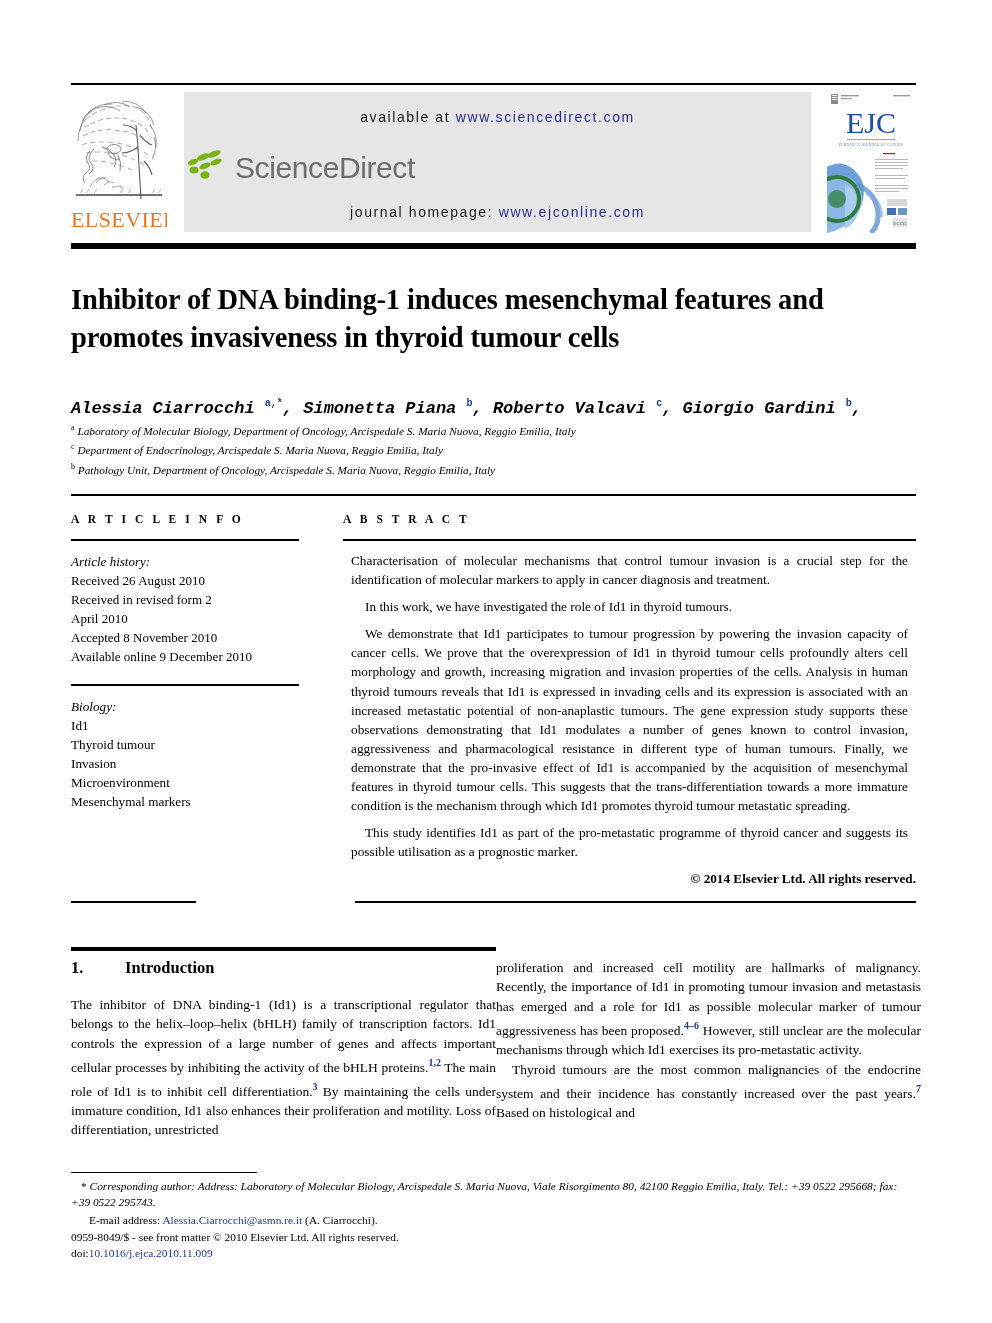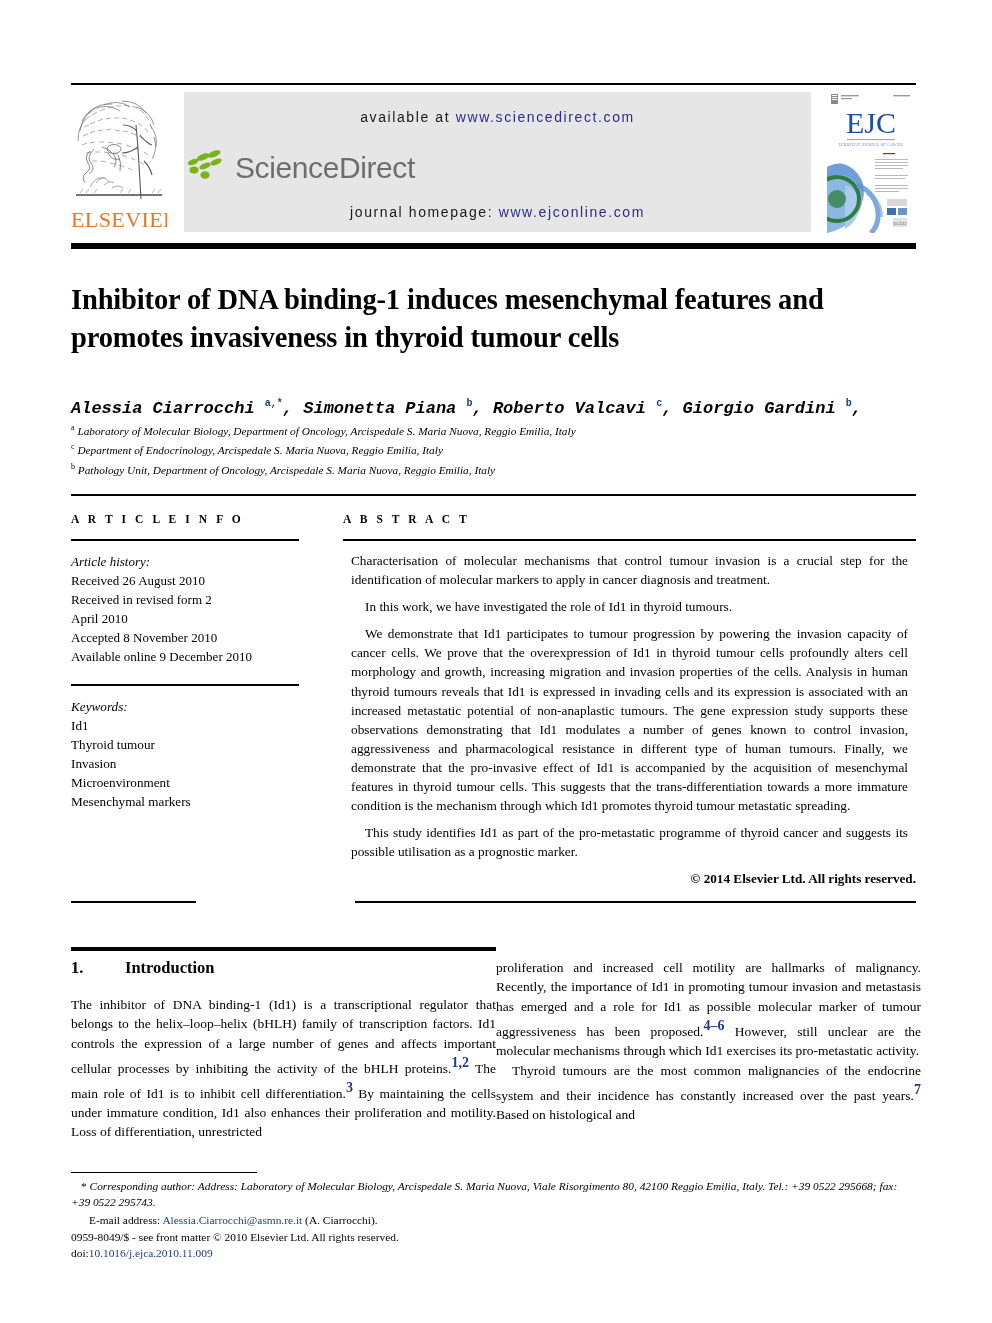--- a/index.html
+++ b/index.html
@@ -332,21 +332,21 @@
   .body-text {
     font-family: "Liberation Serif", serif;
     font-size: 13.5px;
     line-height: 19.4px;
     text-align: justify;
     color: #000;
     margin: 0;
   }
   .body-text + .body-text { text-indent: 16px; margin-top: 0; }
   .body-text sup {
-    font-size: 14px;
+    font-size: 10px;
     font-weight: bold;
     color: #1f3c88;
     vertical-align: super;
   }
 
   
   .footnote-rule {
     position: absolute;
     left: 71px;
     top: 1172px;
@@ -541,21 +541,21 @@
     <div class="info-block">
       <div class="ital">Article history:</div>
       <div>Received 26 August 2010</div>
       <div>Received in revised form 2</div>
       <div>April 2010</div>
       <div>Accepted 8 November 2010</div>
       <div>Available online 9 December 2010</div>
     </div>
     <div class="hair-rule2"></div>
     <div class="kw-block">
-      <div class="ital">Keywords:</div>
+      <div class="ital">Biology:</div>
       <div>Id1</div>
       <div>Thyroid tumour</div>
       <div>Invasion</div>
       <div>Microenvironment</div>
       <div>Mesenchymal markers</div>
     </div>
   </div>
 
   <div class="abs-col">
     <div class="sec-head">A B S T R A C T</div>

